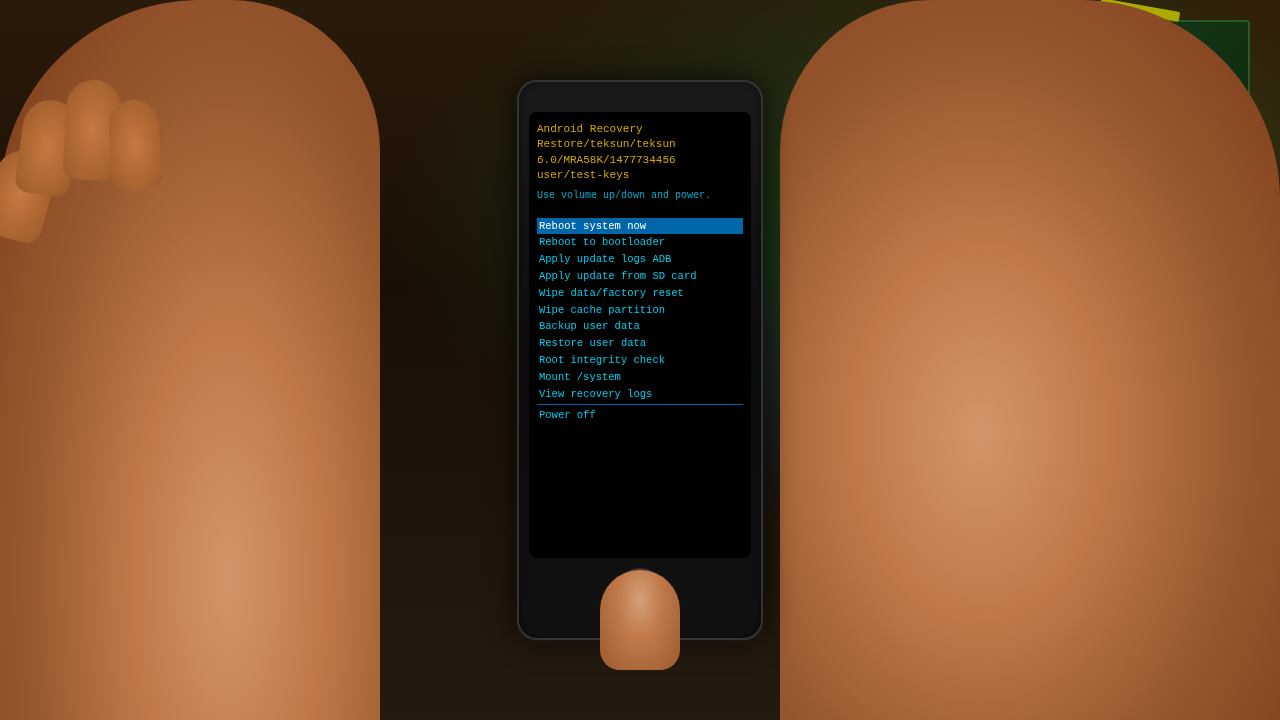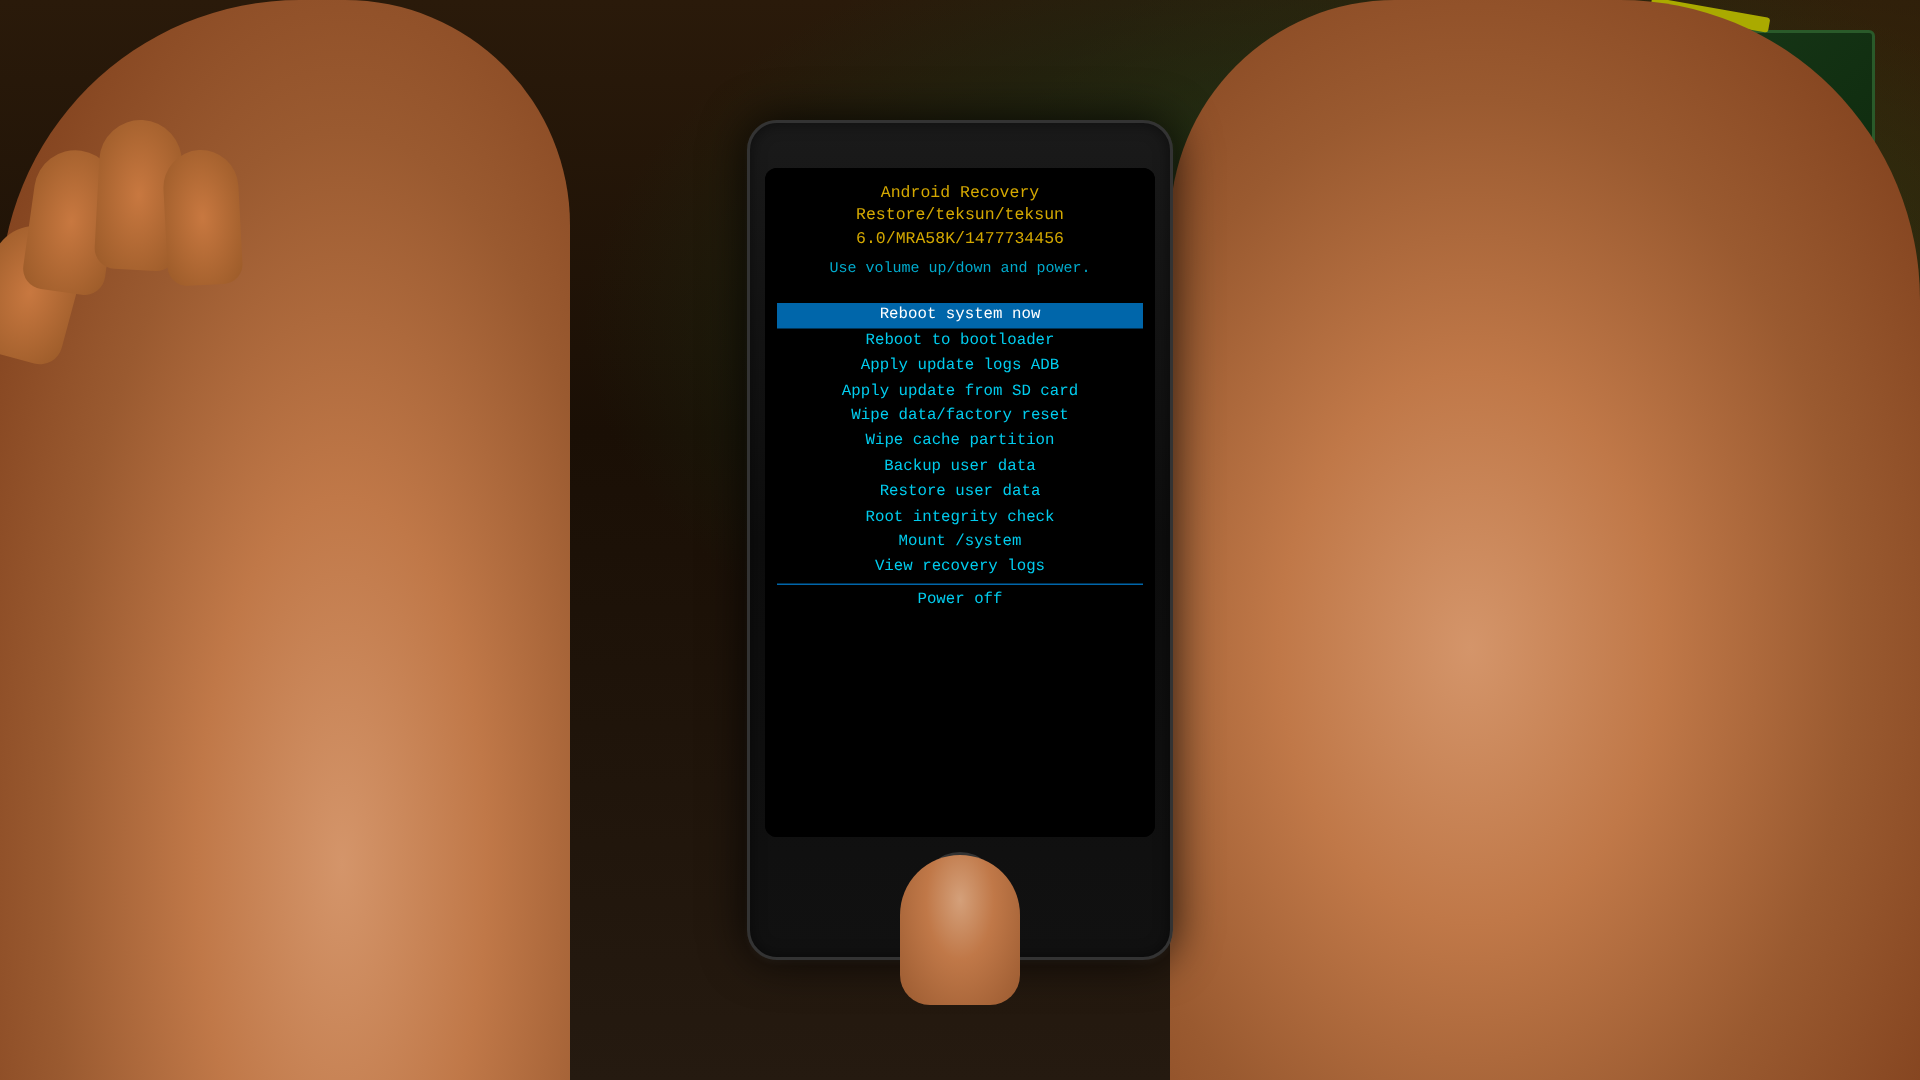--- a/index.html
+++ b/index.html
@@ -122,31 +122,30 @@
       border-radius: 150px 200px 0 0;
       z-index: 9;
     }
 
     
     .phone {
       position: absolute;
       top: 50%;
       left: 50%;
       transform: translate(-50%, -50%);
-      width: 284px;
+      width: 246px;
       height: 560px;
       background: linear-gradient(180deg, #1a1a1a 0%, #0d0d0d 50%, #111111 100%);
       border-radius: 20px;
       border: 2px solid #333;
       z-index: 20;
       box-shadow: 
         0 0 30px rgba(0,0,0,0.8),
         inset 0 0 10px rgba(0,0,0,0.5),
         0 2px 4px rgba(255,255,255,0.05);
-      text-align: center;
     }
 
     .phone-screen {
       position: absolute;
       top: 30px;
       left: 10px;
       right: 10px;
       bottom: 80px;
       background: #000000;
       border-radius: 8px;
@@ -326,20 +325,21 @@
 
   <div class="phone">
 
     <div class="phone-screen">
       <div class="recovery-screen">
 
         <div class="recovery-header">
           <div>Android Recovery</div>
           <div>Restore/teksun/teksun</div>
           <div>6.0/MRA58K/1477734456</div>
+          <div>user/test-keys</div>
         </div>
 
         <div class="recovery-instruction">Use volume up/down and power.</div>
 
         <div class="menu-item selected">
           <span>Reboot system now</span>
         </div>
 
         <div class="menu-item">
           <span>Reboot to bootloader</span>

